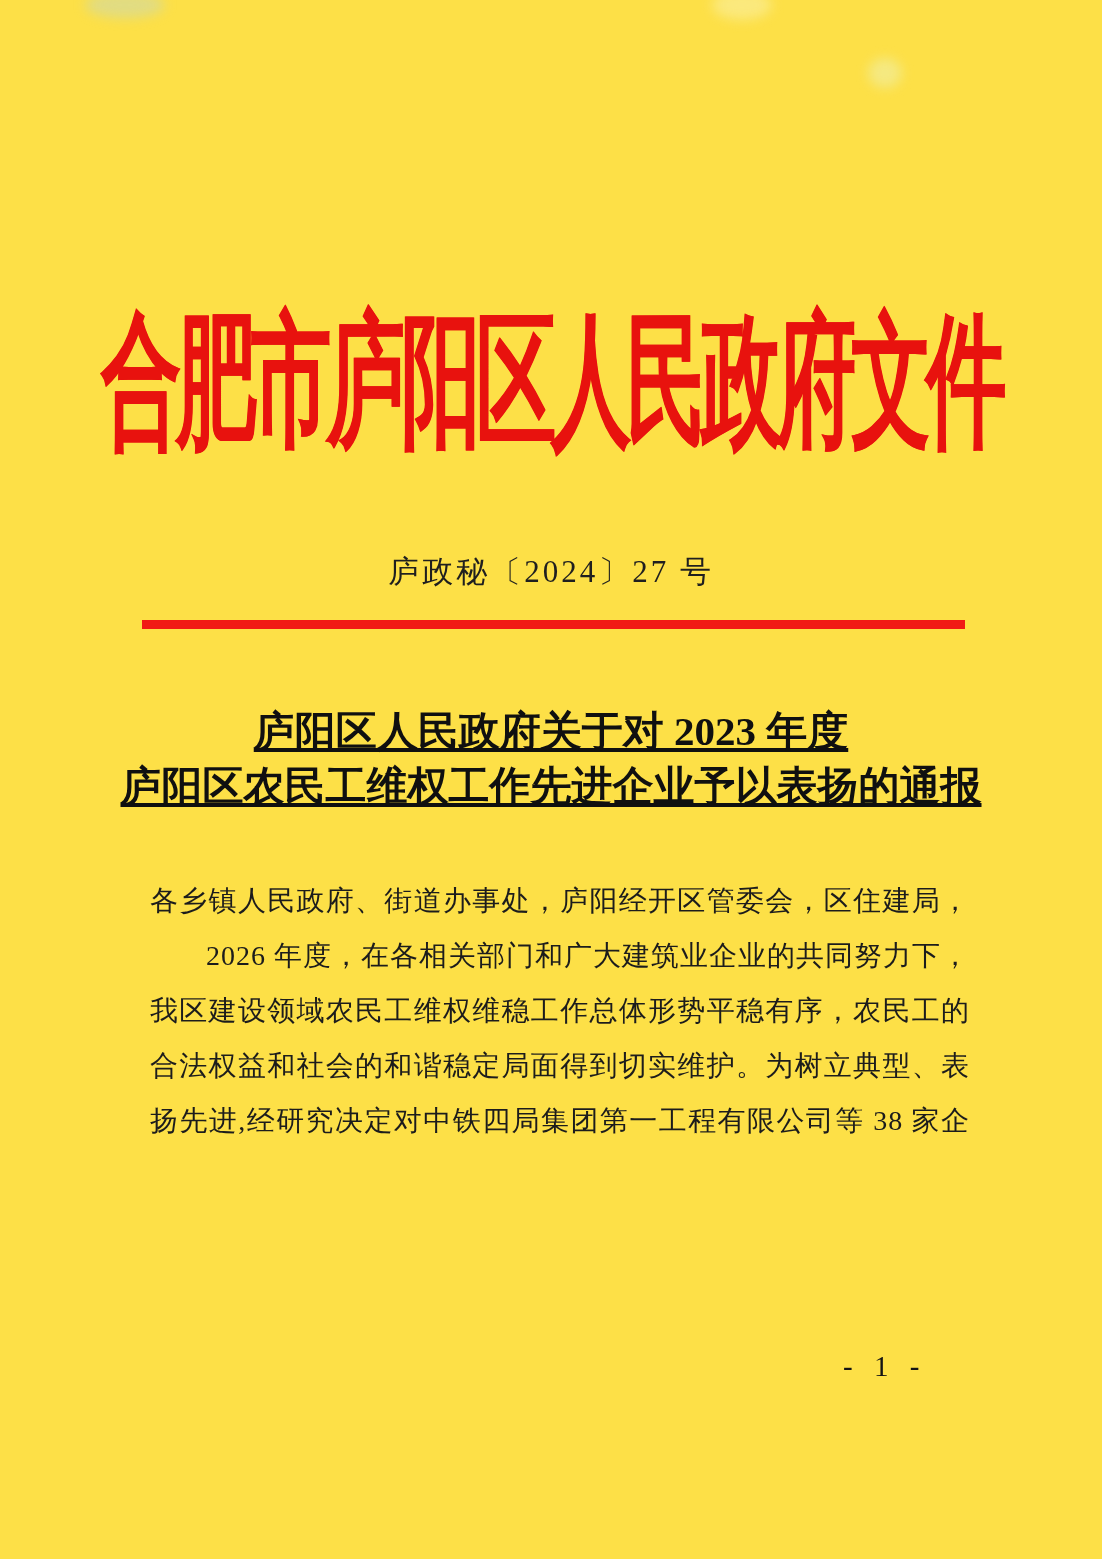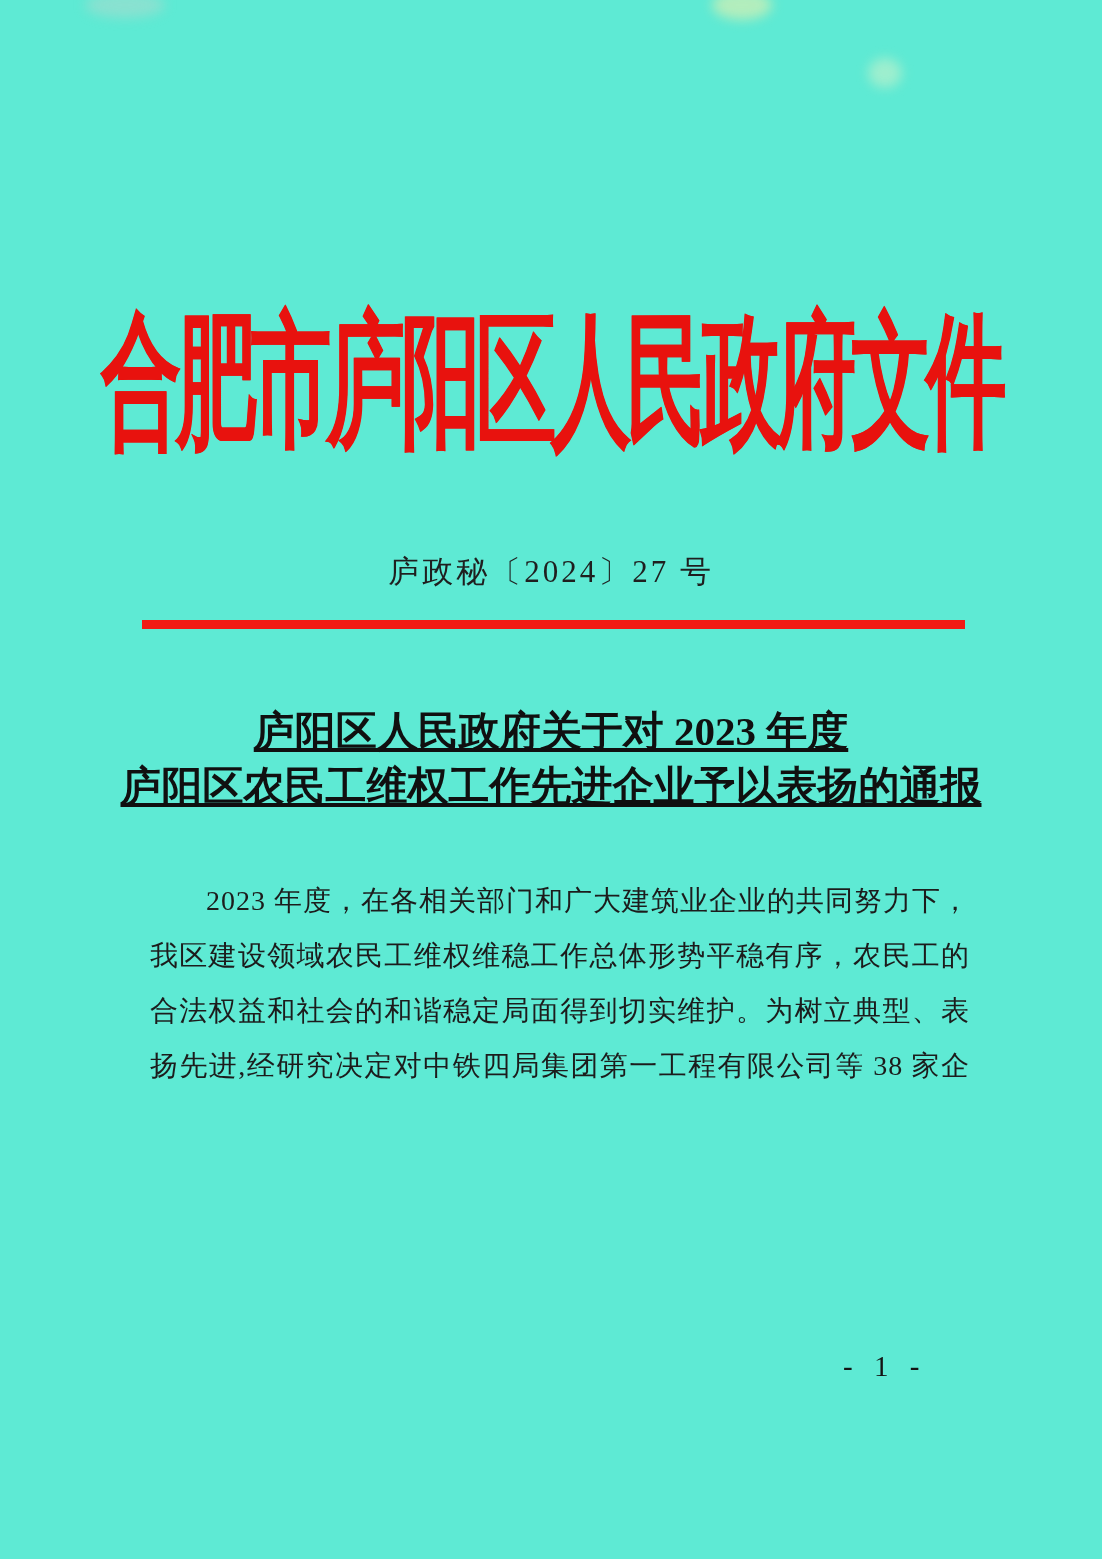--- a/index.html
+++ b/index.html
@@ -4,21 +4,21 @@
 <style>
   html, body {
     margin: 0;
     padding: 0;
     background: #ffffff;
   }
   .page {
     position: relative;
     width: 1102px;
     height: 1559px;
-    background: #5eead4;
+    background: #fde047;
     overflow: hidden;
     font-family: "Liberation Serif", "DejaVu Serif", serif;
   }
 
   
   .artifact {
     position: absolute;
     border-radius: 50%;
     filter: blur(6px);
     pointer-events: none;
@@ -147,21 +147,22 @@
   <div class="doc-number">庐政秘〔2024〕27 号</div>
 
   <div class="red-divider"></div>
 
   <div class="title">
     <div class="title-line">庐阳区人民政府关于对 2023 年度</div>
     <div class="title-line">庐阳区农民工维权工作先进企业予以表扬的通报</div>
   </div>
 
   <div class="body-text">
-    <div class="body-line justify indent">2023 年度，在各相关部门和广大建筑业企业的共同努力下，</div>
+    <div class="body-line justify">各乡镇人民政府、街道办事处，庐阳经开区管委会，区住建局，</div>
+    <div class="body-line justify indent">2026 年度，在各相关部门和广大建筑业企业的共同努力下，</div>
     <div class="body-line justify">我区建设领域农民工维权维稳工作总体形势平稳有序，农民工的</div>
     <div class="body-line justify">合法权益和社会的和谐稳定局面得到切实维护。为树立典型、表</div>
     <div class="body-line justify">扬先进,经研究决定对中铁四局集团第一工程有限公司等 38 家企</div>
   </div>
 
   <div class="page-number">- 1 -</div>
 
 </div>
 
 </body></html>

